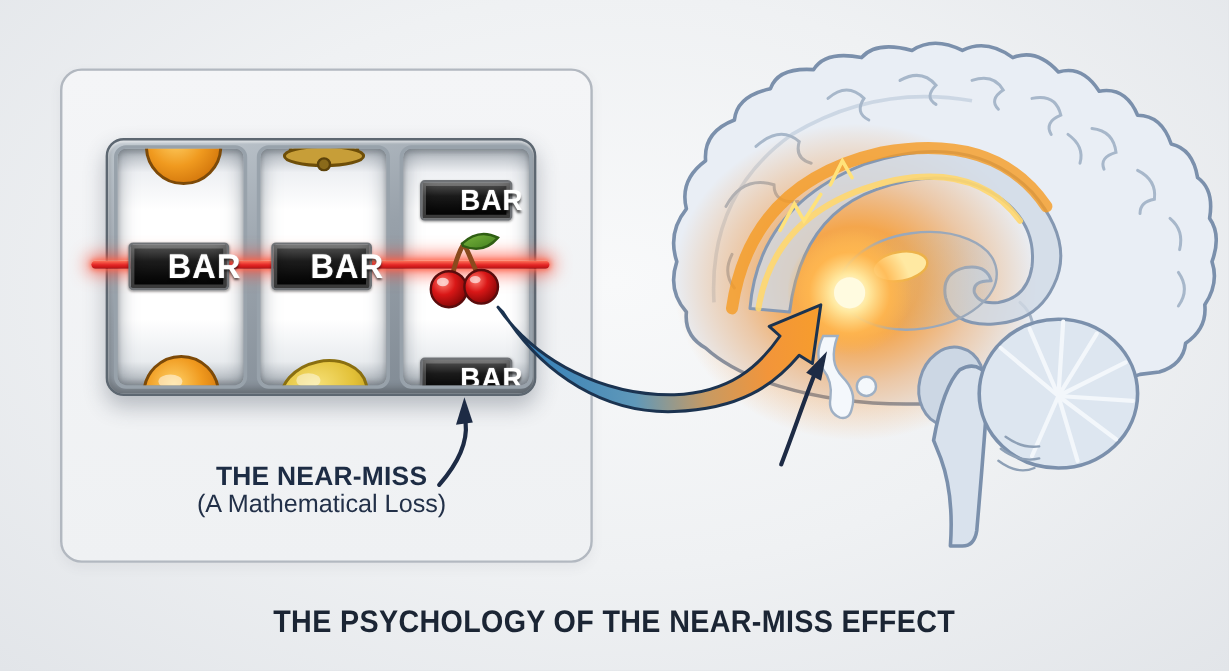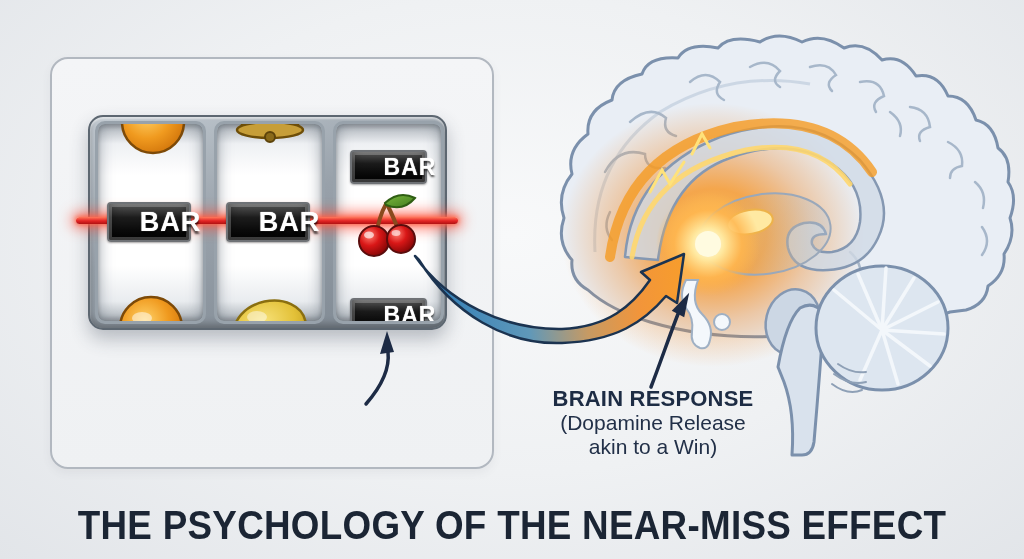--- a/index.html
+++ b/index.html
@@ -54,21 +54,21 @@
     background:linear-gradient(180deg,#ff7a5d 0%,#e42424 55%,#b01212 100%);
     box-shadow:0 0 14px 4px rgba(255,70,48,.75), 0 0 4px 1px rgba(255,130,100,.9);
   }
   .mid-layer{position:absolute;left:0;top:0;z-index:4;}
   
   .ann{position:absolute;text-align:center;z-index:7;color:#1d2c44;}
   .ann-title{font-size:22px;font-weight:800;letter-spacing:.2px;line-height:25px;}
   .ann-sub{font-size:21px;font-weight:400;line-height:24px;color:#223048;}
   .main-title{
     position:absolute;left:0;top:503px;width:1024px;text-align:center;z-index:7;
-    font-size:40px;font-weight:700;color:#1b2534;letter-spacing:.3px;
+    font-size:26px;font-weight:700;color:#1b2534;letter-spacing:.3px;
   }
   .main-title span{display:inline-block;transform:scaleX(.92);transform-origin:center;}
   .svg-abs{position:absolute;left:0;top:0;z-index:6;pointer-events:none;}
   .brain-wrap{position:absolute;left:550px;top:22px;z-index:2;}
 </style>
 </head>
 <body>
 
 <div class="canvas">
 
@@ -263,23 +263,22 @@
       <path d="M 366,404 C 380,388 390,370 388,352"></path>
     </g>
     <polygon points="380,354 394,352 387,331" fill="#1d2b45"></polygon>
 
     <g fill="none" stroke="#1d2b45" stroke-width="3.5" stroke-linecap="round">
       <path d="M 651,387 C 661,361 669,337 678,314"></path>
     </g>
     <polygon points="671.8,310.7 684.2,317.3 689.2,292.8" fill="#1d2b45"></polygon>
   </svg>
 
-  <div class="ann" style="left:540px;top:386px;width:226px">
-    <div class="ann-title">BRAIN RESPONSE</div>
-    <div class="ann-sub">(Dopamine Release</div>
-    <div class="ann-sub">akin to a Win)</div>
+  <div class="ann" style="left:150px;top:384px;width:236px">
+    <div class="ann-title">THE NEAR-MISS</div>
+    <div class="ann-sub">(A Mathematical Loss)</div>
   </div>
 
   <div class="main-title">
     <span>THE PSYCHOLOGY OF THE NEAR-MISS EFFECT</span>
   </div>
 
 </div>
 
 </body></html>

